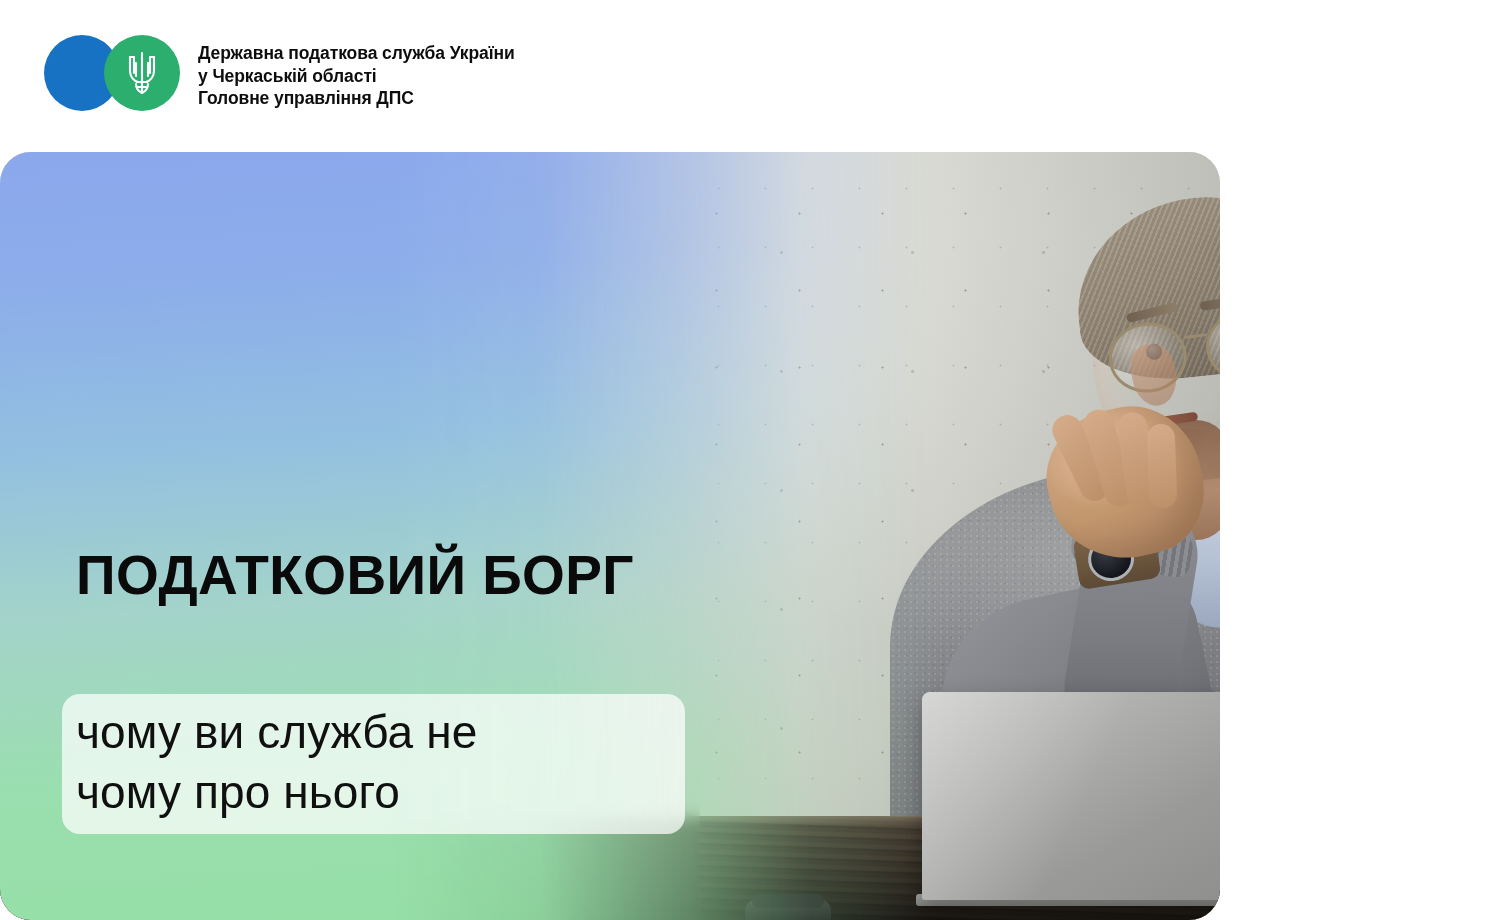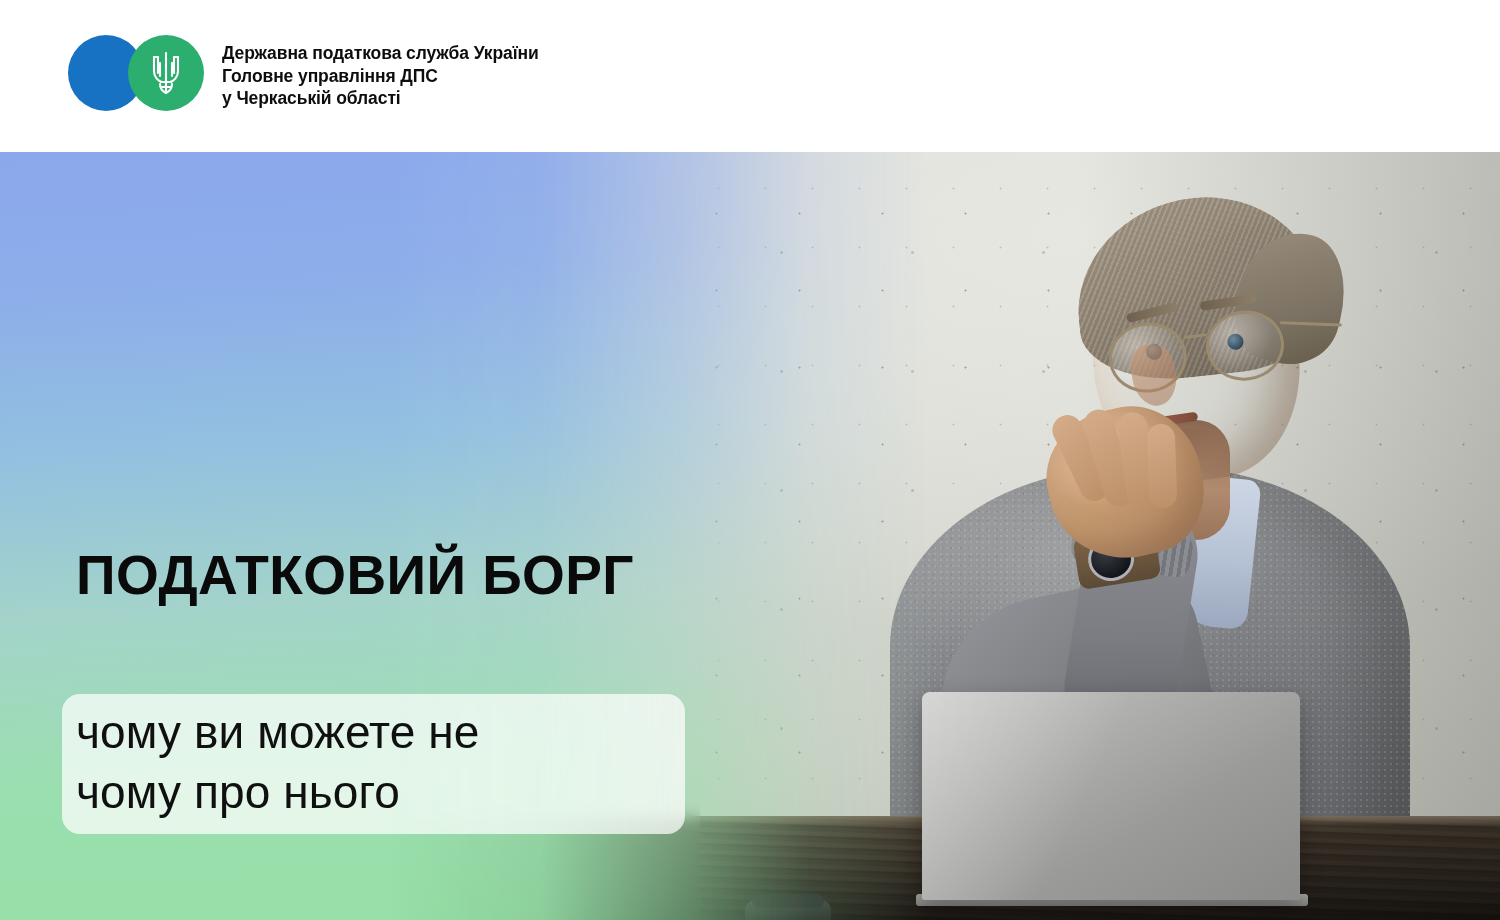--- a/index.html
+++ b/index.html
@@ -16,21 +16,21 @@
     overflow:hidden;
     background:#ffffff;
   }
 
   
   .header {
     position:absolute; left:0; top:0;
     width:1500px; height:152px;
     background:#ffffff;
     display:flex; align-items:center;
-    padding-left:68px;
+    padding-left:44px;
     z-index:40;
   }
   .logo-marks {
     position:relative;
     width:136px; height:76px;
     flex:0 0 auto;
     margin-top:-6px;
   }
   .logo-circle {
     position:absolute; top:0;
@@ -49,23 +49,24 @@
     font-weight:bold;
     line-height:1.31;
     color:#0d0d0d;
     letter-spacing:-0.1px;
     white-space:nowrap;
   }
 
   
   .stage {
     position:absolute; left:0; top:152px;
-    width:1500px; height:768px;
+    width:1220px; height:768px;
     overflow:hidden;
     background:#d9dad3;
+    border-radius:31px;
   }
 
   
   .wall {
     position:absolute; left:0; top:0;
     width:1500px; height:700px;
     background:
       radial-gradient(ellipse 50% 60% at 18% 18%, #e4e5df 0%, rgba(228,229,223,0) 70%),
       radial-gradient(ellipse 70% 80% at 72% 12%, #e6e7e1 0%, rgba(230,231,225,0) 72%),
       linear-gradient(170deg, #e2e3dc 0%, #dcddd5 40%, #cfd0c8 78%, #c2c3bb 100%);
@@ -428,22 +429,22 @@
           <path d="M28 8 L24 8 L24 24"></path>
           <path d="M10 14 L10 27"></path>
           <path d="M22 14 L22 27"></path>
           <path d="M11 33 L21 33"></path>
           <path d="M12 38 L20 38"></path>
         </g>
       </svg>
     </div>
     <div class="org-text">
       <div>Державна податкова служба України</div>
+      <div>у Черкаській області</div>
       <div>Головне управління ДПС</div>
-      <div>у Черкаській області</div>
     </div>
   </div>
 
   <div class="stage">
 
     <div class="wall"></div>
     <div class="wall-shadow"></div>
 
     <div class="man">
       <div class="torso"></div>
@@ -498,19 +499,19 @@
     <div class="dof"></div>
 
     <div class="grad-overlay"></div>
 
     <div class="text-block">
       <div class="subpanel"></div>
       <div class="headline">
         <div>ПОДАТКОВИЙ БОРГ</div>
       </div>
       <div class="subline">
-        <div>чому ви можете не</div>
+        <div>чому ви служба не</div>
         <div>чому про нього</div>
       </div>
     </div>
 
   </div>
 </div>
 
 </body></html>

